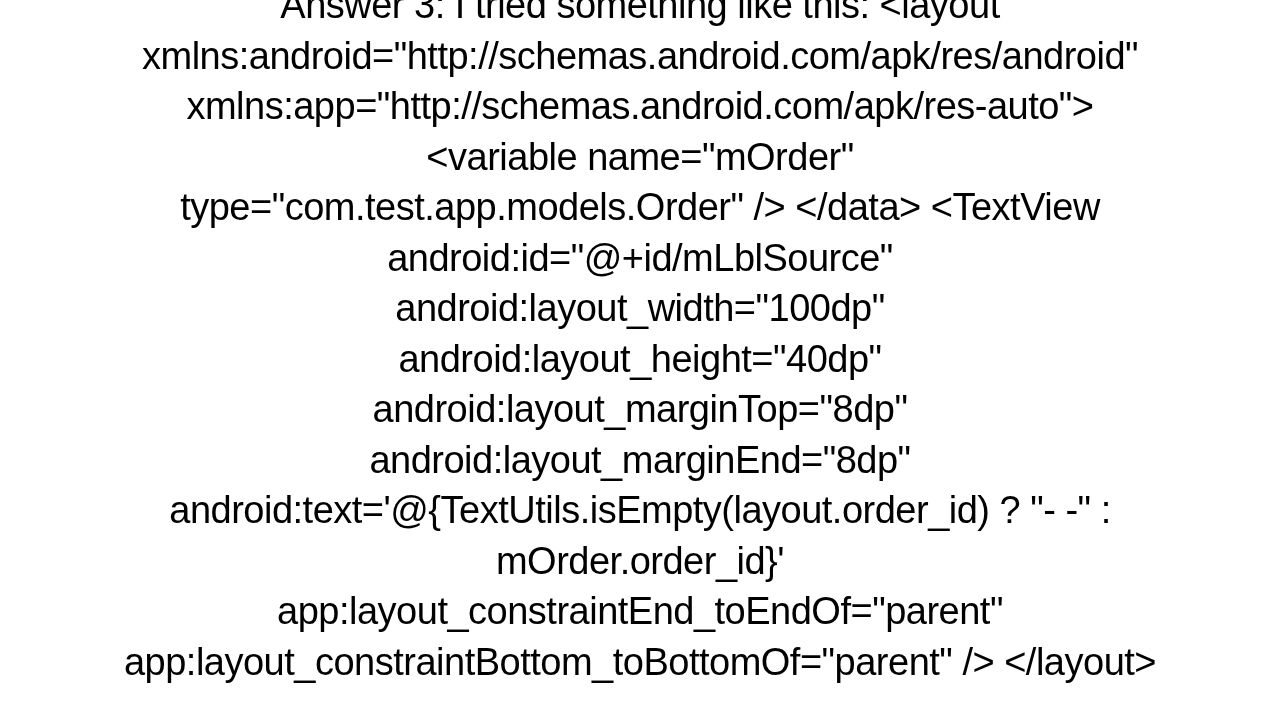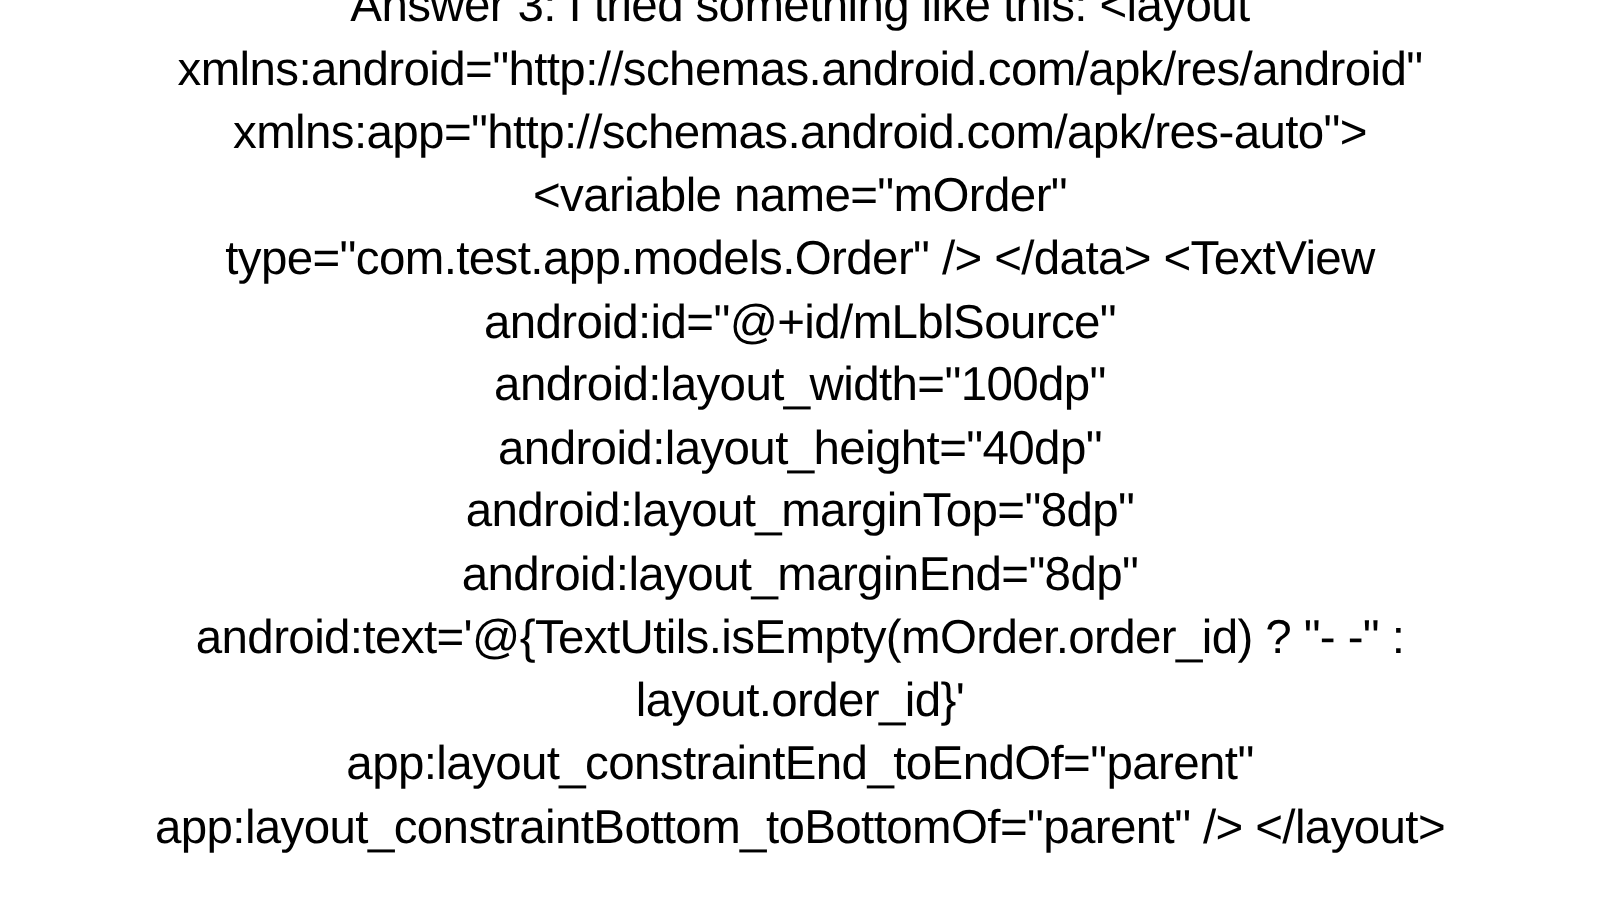--- a/index.html
+++ b/index.html
@@ -38,17 +38,17 @@
   <div class="line" style="margin-top:-20px;">Answer 3: I tried something like this: &lt;layout</div>
   <div class="line">xmlns:android="http://schemas.android.com/apk/res/android"</div>
   <div class="line">xmlns:app="http://schemas.android.com/apk/res-auto"&gt;</div>
   <div class="line">&lt;variable          name="mOrder"</div>
   <div class="line">type="com.test.app.models.Order" /&gt;    &lt;/data&gt;    &lt;TextView</div>
   <div class="line">android:id="@+id/mLblSource"</div>
   <div class="line">android:layout_width="100dp"</div>
   <div class="line">android:layout_height="40dp"</div>
   <div class="line">android:layout_marginTop="8dp"</div>
   <div class="line">android:layout_marginEnd="8dp"</div>
-  <div class="line">android:text='@{TextUtils.isEmpty(mOrder.order_id) ? "- -" :</div>
-  <div class="line">layout.order_id}'</div>
+  <div class="line">android:text='@{TextUtils.isEmpty(layout.order_id) ? "- -" :</div>
+  <div class="line">mOrder.order_id}'</div>
   <div class="line">app:layout_constraintEnd_toEndOf="parent"</div>
   <div class="line">app:layout_constraintBottom_toBottomOf="parent" /&gt; &lt;/layout&gt;</div>
 </div>
 
 </body></html>

